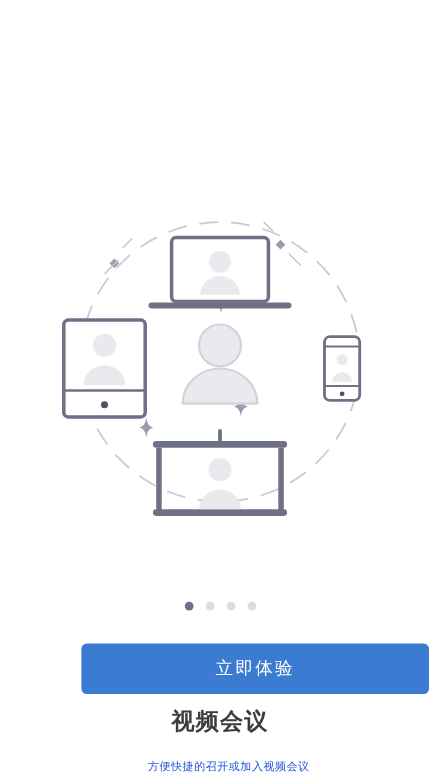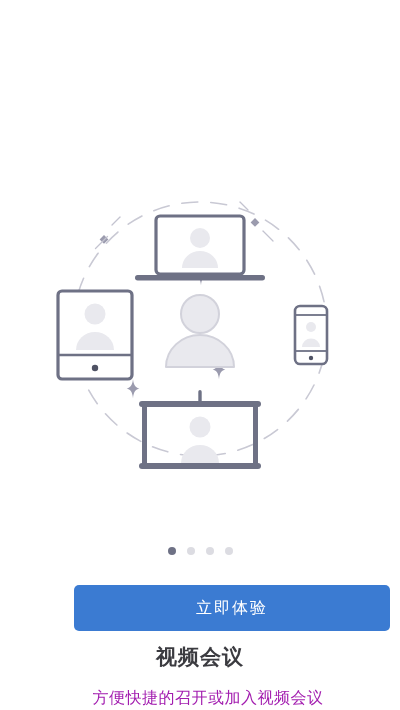--- a/index.html
+++ b/index.html
@@ -36,23 +36,23 @@
   }
   .page-title {
     font-size: 21px;
     font-weight: bold;
     color: #3b3b40;
     letter-spacing: 1px;
     line-height: 30px;
     margin: 0;
   }
   .page-subtitle {
-    font-size: 16px;
+    font-size: 10px;
     font-weight: normal;
-    color: #a21caf;
+    color: #1d4ed8;
     letter-spacing: 0.5px;
     line-height: 24px;
     margin: 14px 0 0 16px;
   }
 
   
   .illustration-wrap {
     position: absolute;
     left: 50%;
     top: 178px;

